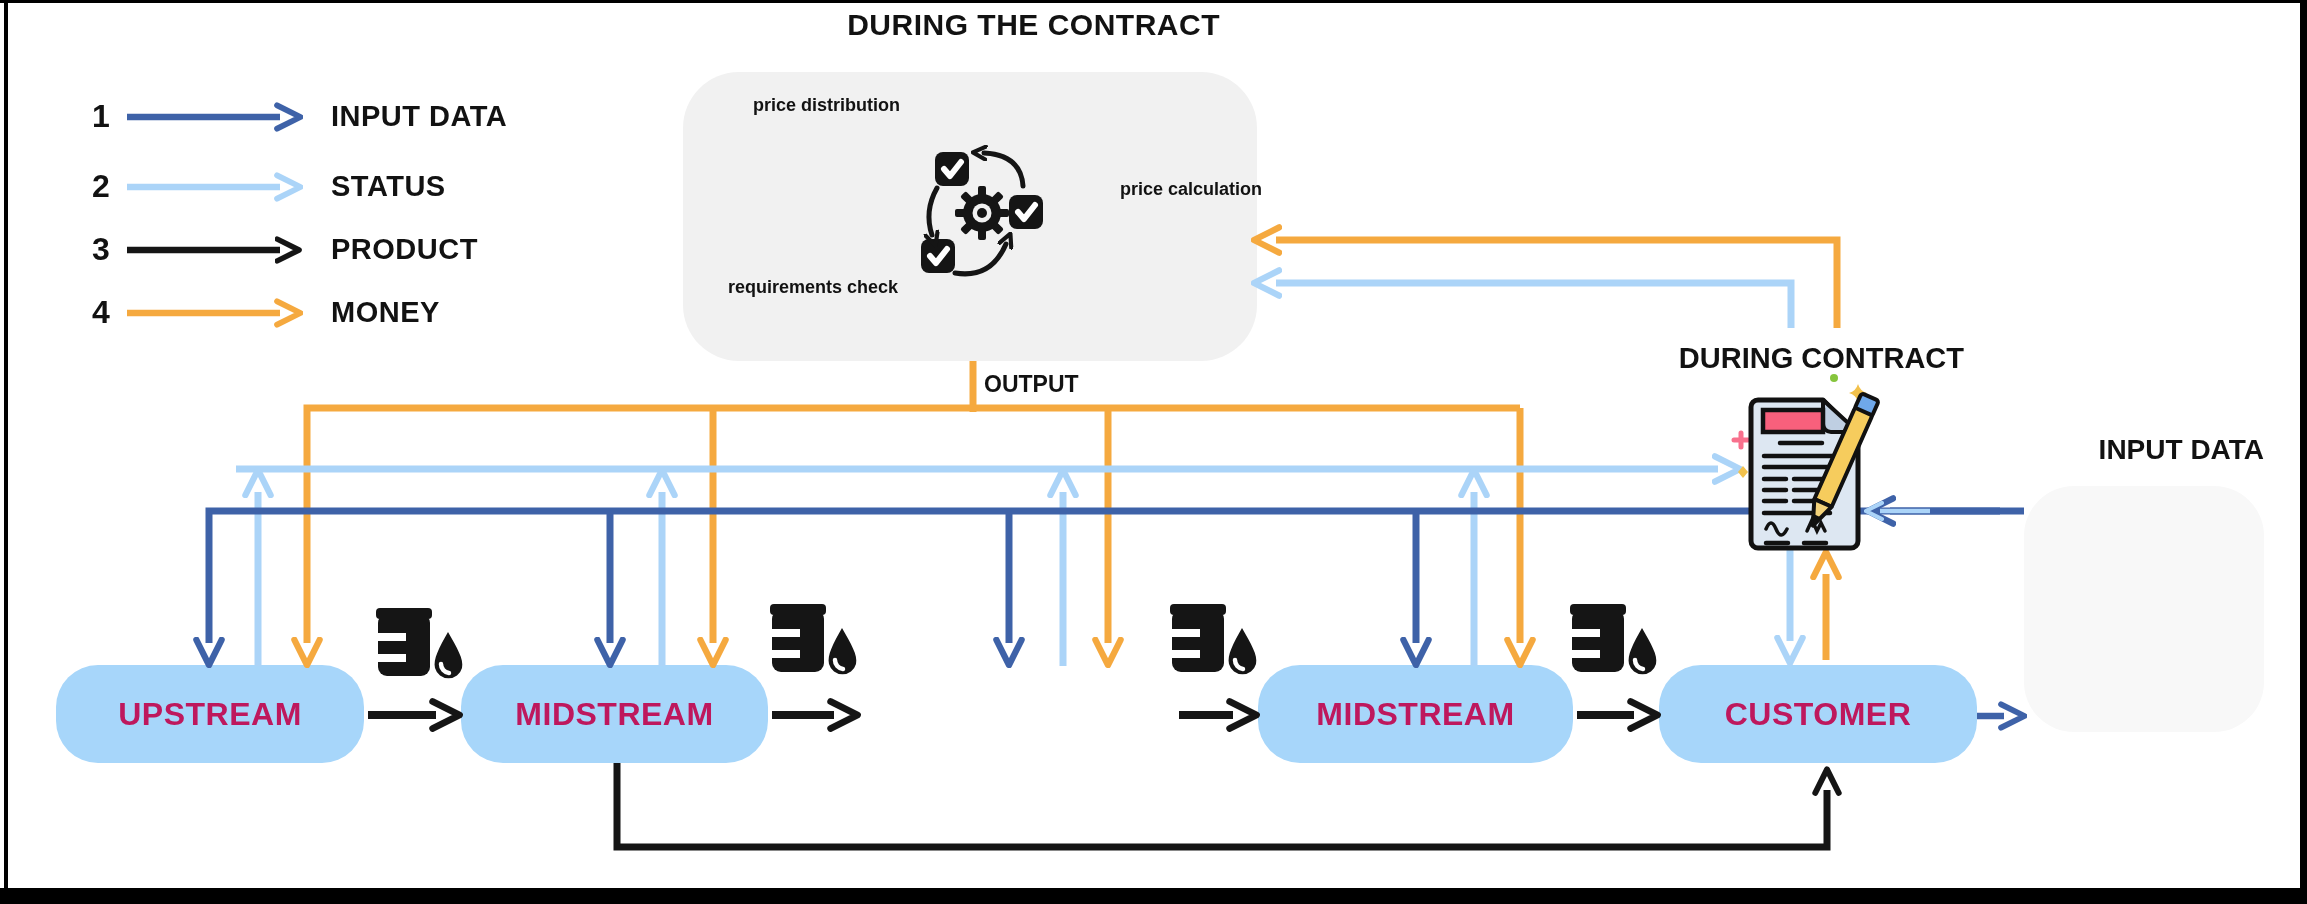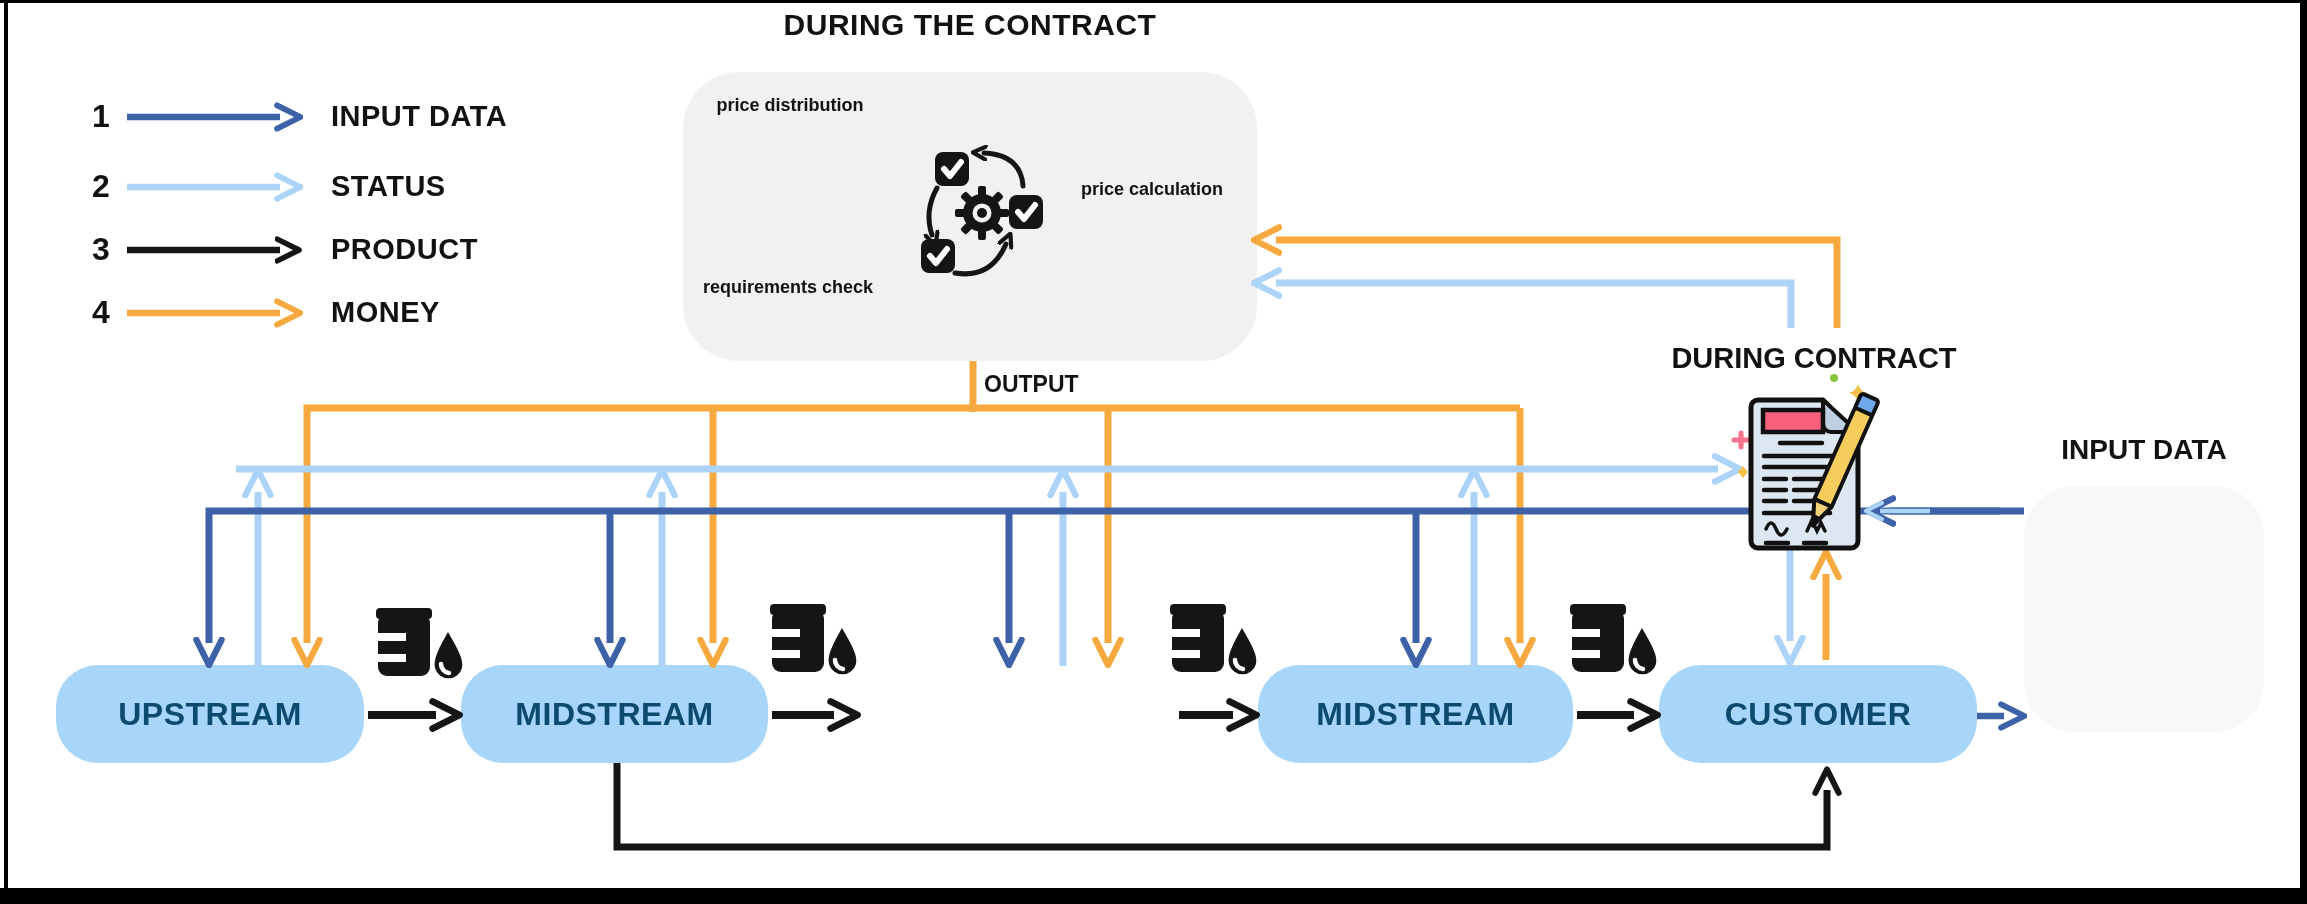--- a/index.html
+++ b/index.html
@@ -7,24 +7,24 @@
     position:relative;width:2307px;height:904px;background:#ffffff;overflow:hidden;
     font-family:"Liberation Sans","DejaVu Sans",sans-serif;color:#121212;
   }
   .abs{position:absolute;}
   .frame{background:#000;}
   svg.overlay{position:absolute;left:0;top:0;z-index:2;pointer-events:none;}
   .node{
     position:absolute;top:665px;height:98px;background:#a7d6fa;border-radius:42px;
     display:flex;align-items:center;justify-content:center;z-index:1;
   }
-  .node span{font-weight:bold;font-size:32px;letter-spacing:.5px;color:#0c4a6e;text-align:right;}
+  .node span{font-weight:bold;font-size:32px;letter-spacing:.5px;color:#be185d;text-align:right;}
   .txt{position:absolute;z-index:3;white-space:pre-line;}
   .b{font-weight:bold;text-align:center;}
-  .center{text-align:center;}
+  .center{text-align:right;}
   .graybox{position:absolute;left:683px;top:72px;width:574px;height:289px;background:#f1f1f1;border-radius:56px;z-index:0;}
   .listbox{position:absolute;left:2024px;top:486px;width:240px;height:246px;background:#f8f8f8;border-radius:50px;z-index:0;}
   .legend-num{font-size:32px;font-weight:bold;}
   .legend-label{font-size:29px;font-weight:bold;letter-spacing:.5px;}
   .panel-label{font-size:18px;font-weight:bold;line-height:39px;}
   .list-item{font-size:27px;color:#1d1d1f;height:45px;line-height:45px;}
 </style>
 </head>
 <body>
 

